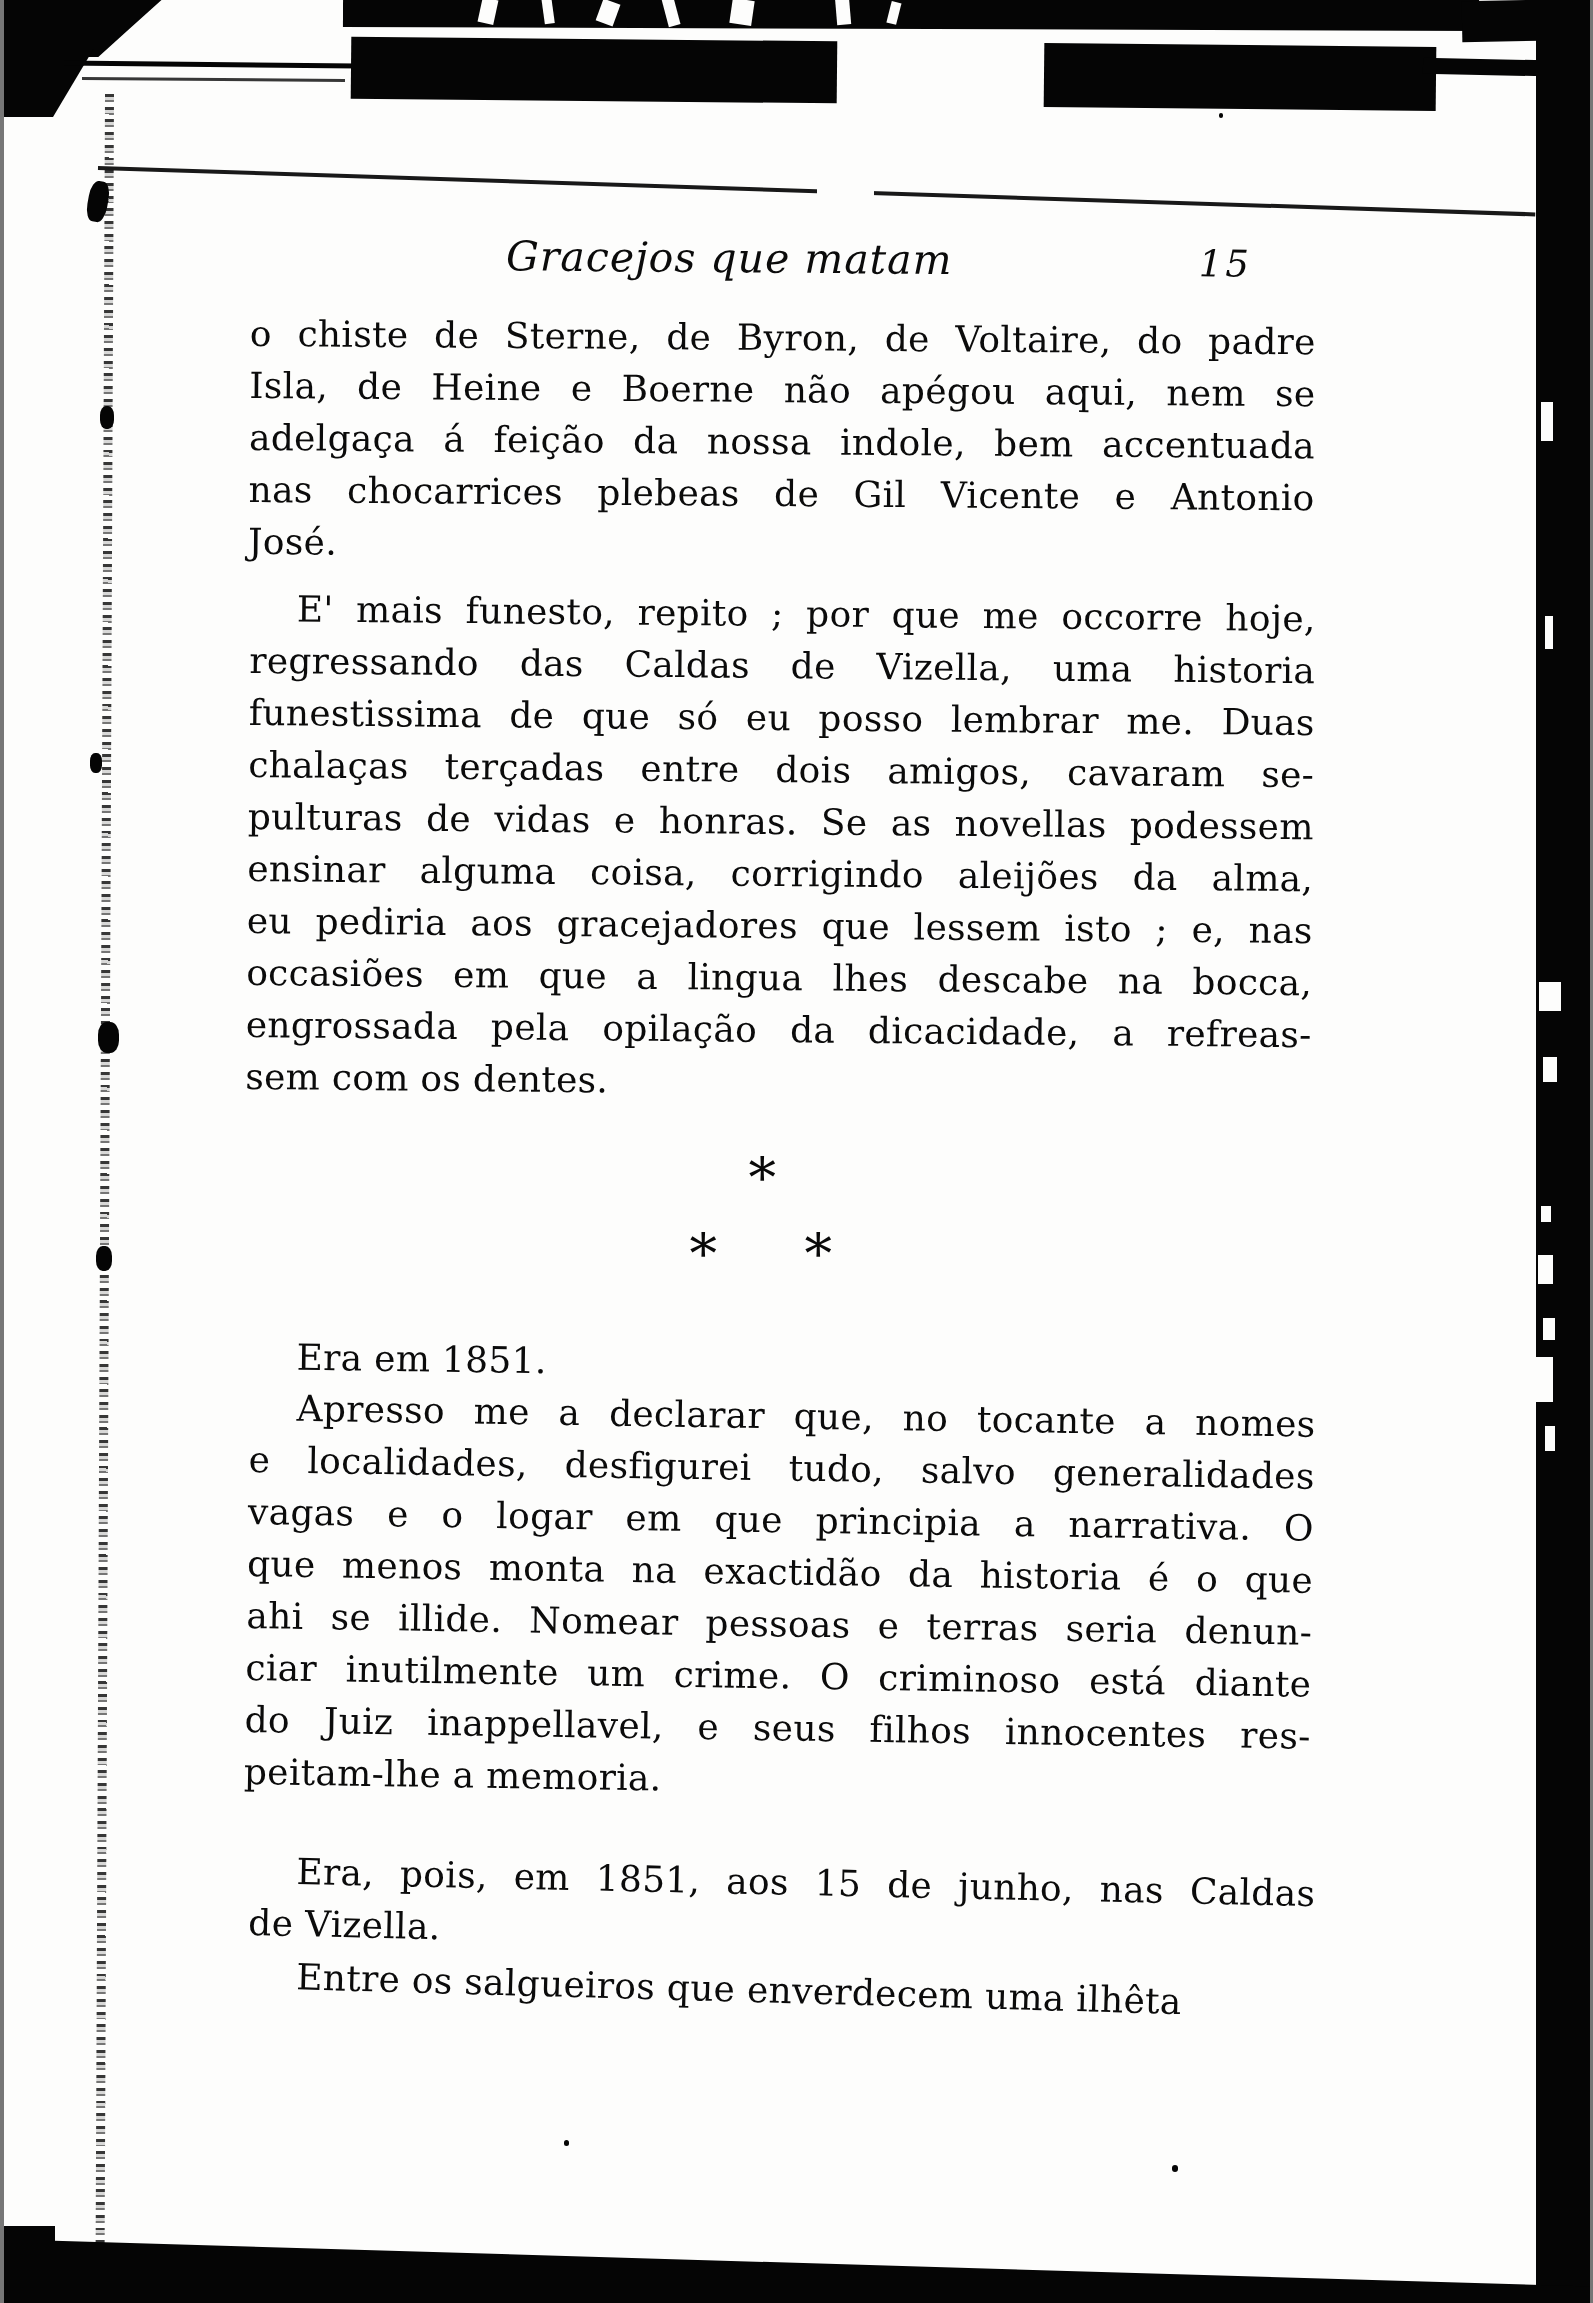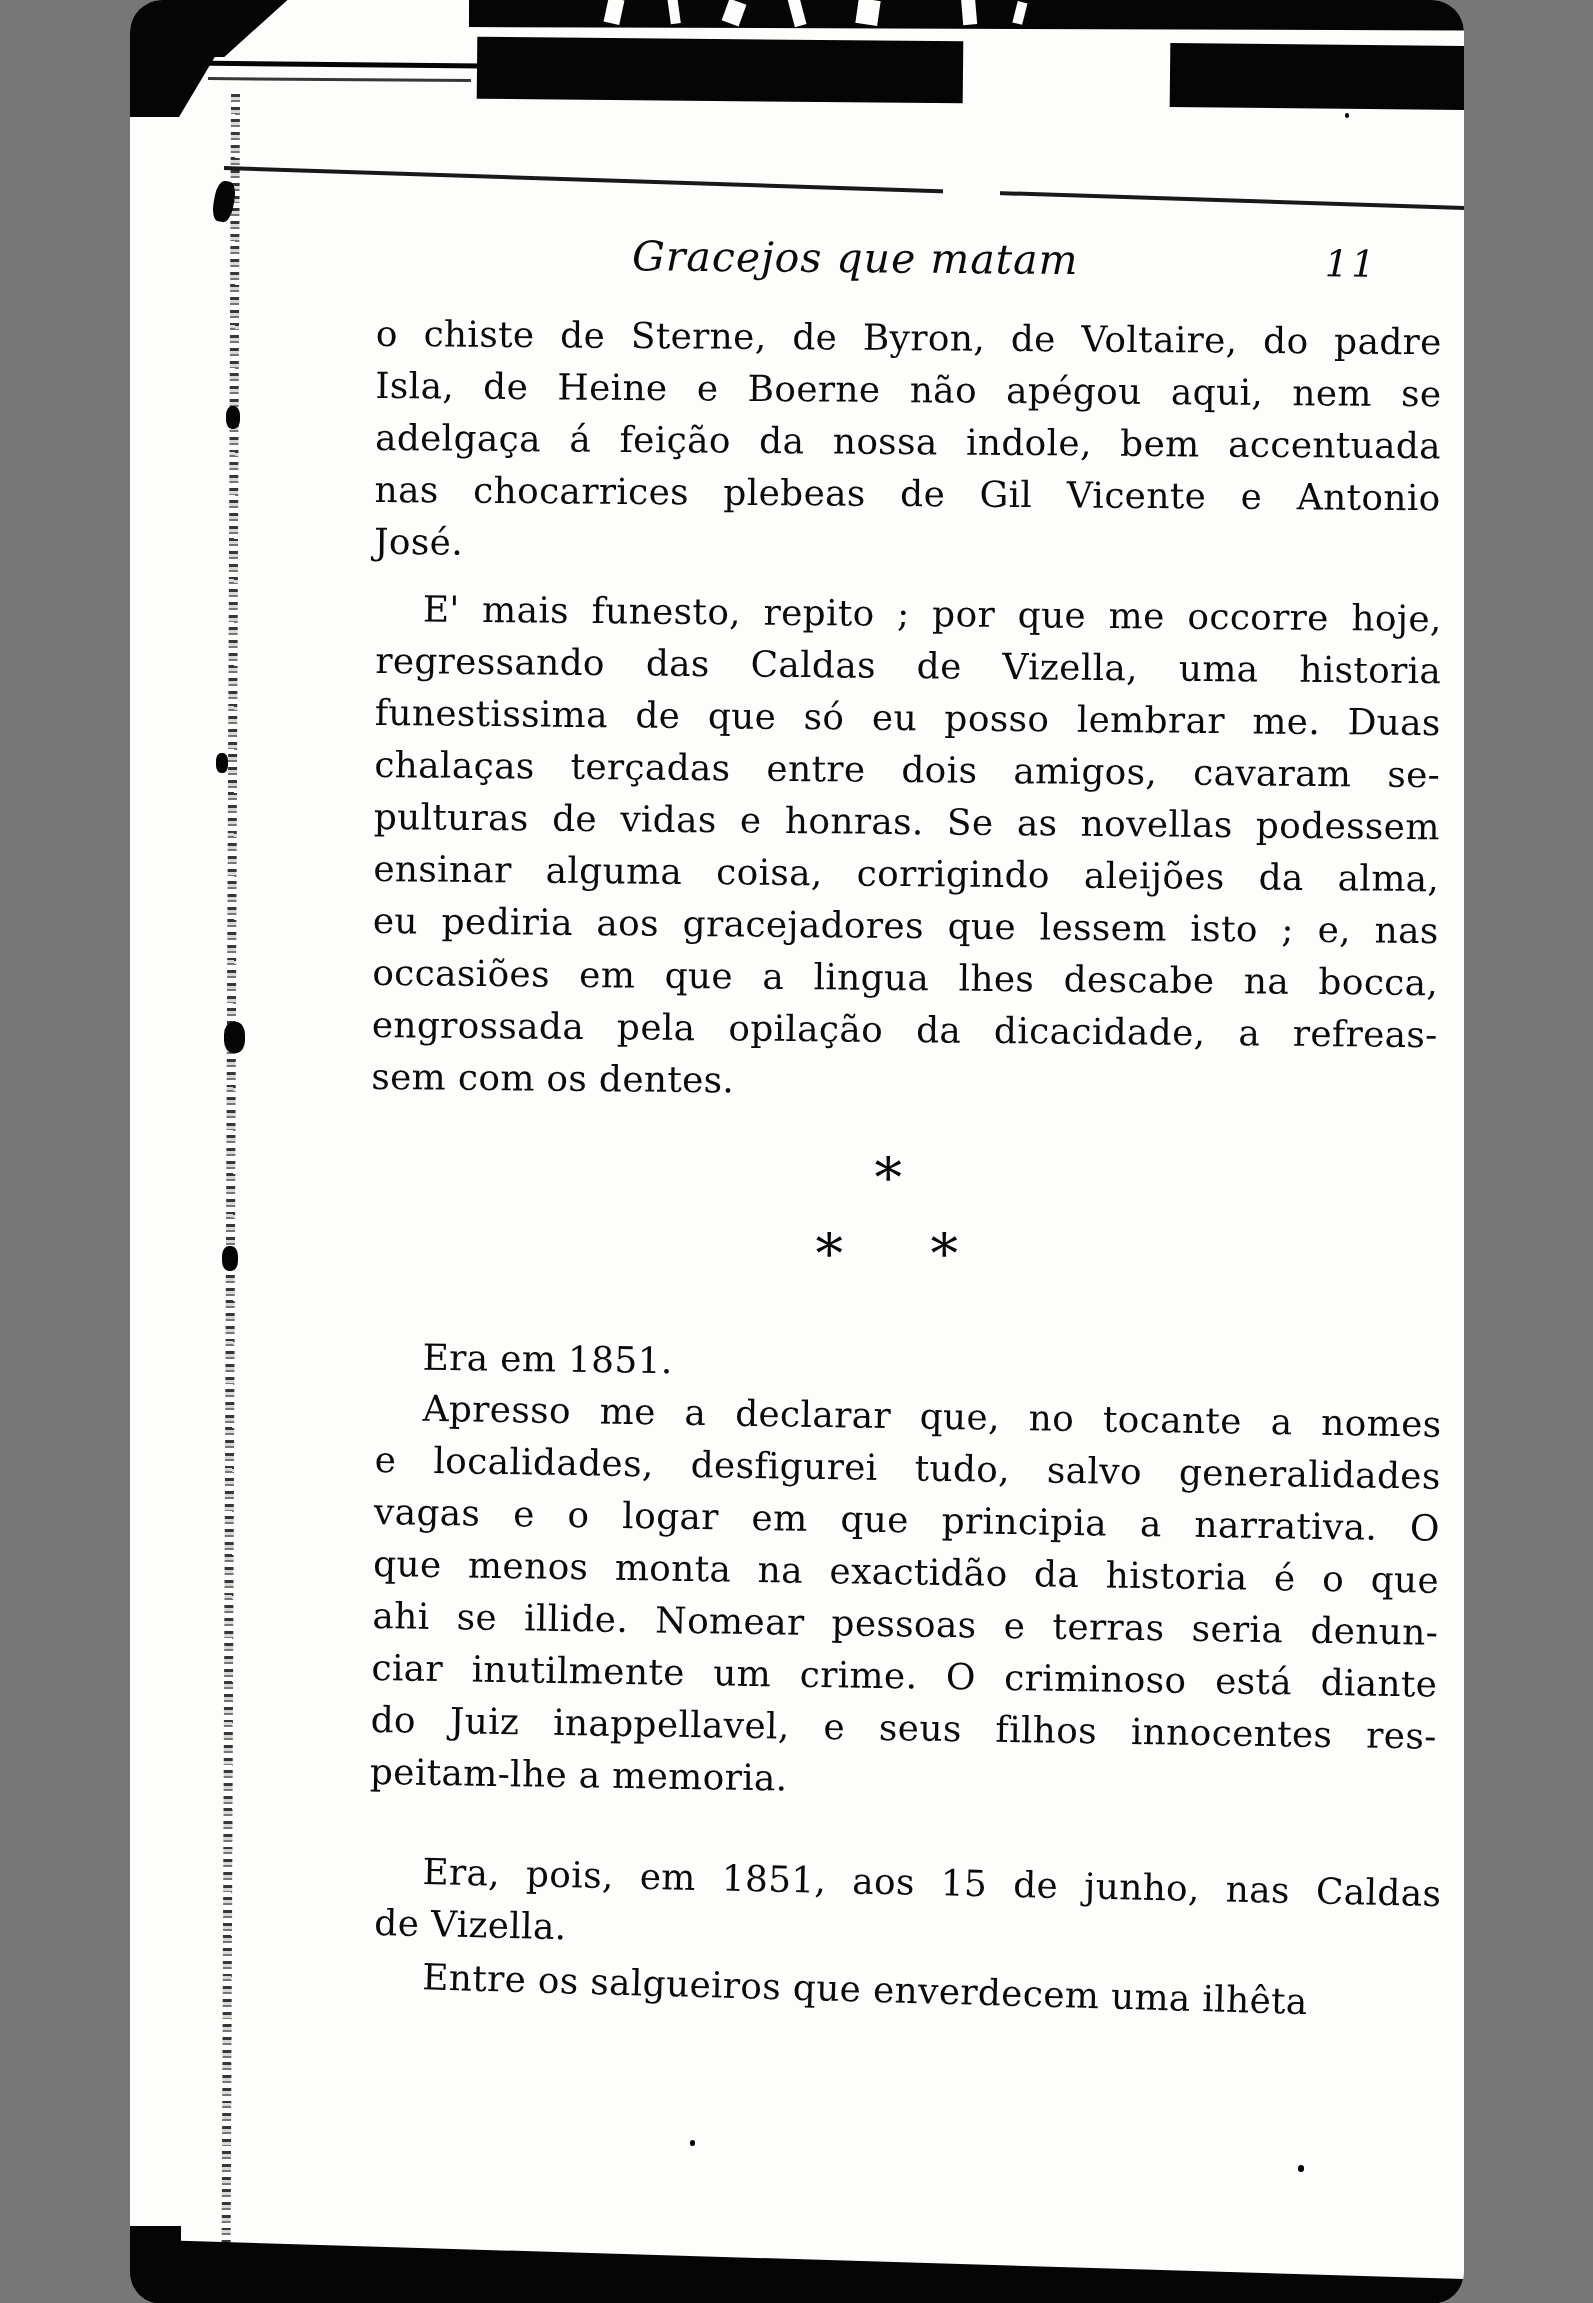--- a/index.html
+++ b/index.html
@@ -1,19 +1,19 @@
 <!DOCTYPE html>
 <html><head>
 <meta charset="utf-8">
 <style>
   html,body{margin:0;padding:0;background:#777;}
   #scan-root{
-    position:relative;width:1334px;height:2304px;margin:0 auto;
+    position:relative;width:1586px;height:2304px;margin:0 auto;
     background:#fdfdfc;overflow:hidden;
-    font-family:"DejaVu Serif","Liberation Serif",serif;color:#0b0b0b;border-radius:32px;
+    font-family:"DejaVu Serif","Liberation Serif",serif;color:#0b0b0b;
   }
   
   .para{position:absolute;left:246px;width:1066px;font-size:36px;line-height:52px;
         letter-spacing:0.3px;transform-origin:0 0;}
   .line{text-align:justify;text-align-last:justify;white-space:normal;}
   .line.last{text-align-last:left;}
   .para.indent .line.first{text-indent:47px;}
   .p1{top:308px;transform:rotate(.45deg);}
   .p2{top:583px;transform:rotate(.55deg);}
   .p3{top:1331px;transform:rotate(.8deg);}
@@ -121,21 +121,21 @@
   <div class="art a-blob a-blob4"></div>
   <div class="art a-blob a-blob5"></div>
   <div class="art a-dot a-dot1"></div>
   <div class="art a-dot a-dot2"></div>
   <div class="art a-dot a-dot3"></div>
 
   <div class="header">
     <div class="title-wrap">
       <span class="running-title">Gracejos que matam</span>
     </div>
-    <span class="page-number">11</span>
+    <span class="page-number">15</span>
   </div>
 
   <div>
       <div class="para p1">
         <div class="line first">o chiste de Sterne, de Byron, de Voltaire, do padre</div>
         <div class="line">Isla, de Heine e Boerne não apégou aqui, nem se</div>
         <div class="line">adelgaça á feição da nossa indole, bem accentuada</div>
         <div class="line">nas chocarrices plebeas de Gil Vicente e Antonio</div>
         <div class="line last">José.</div>
       </div>

